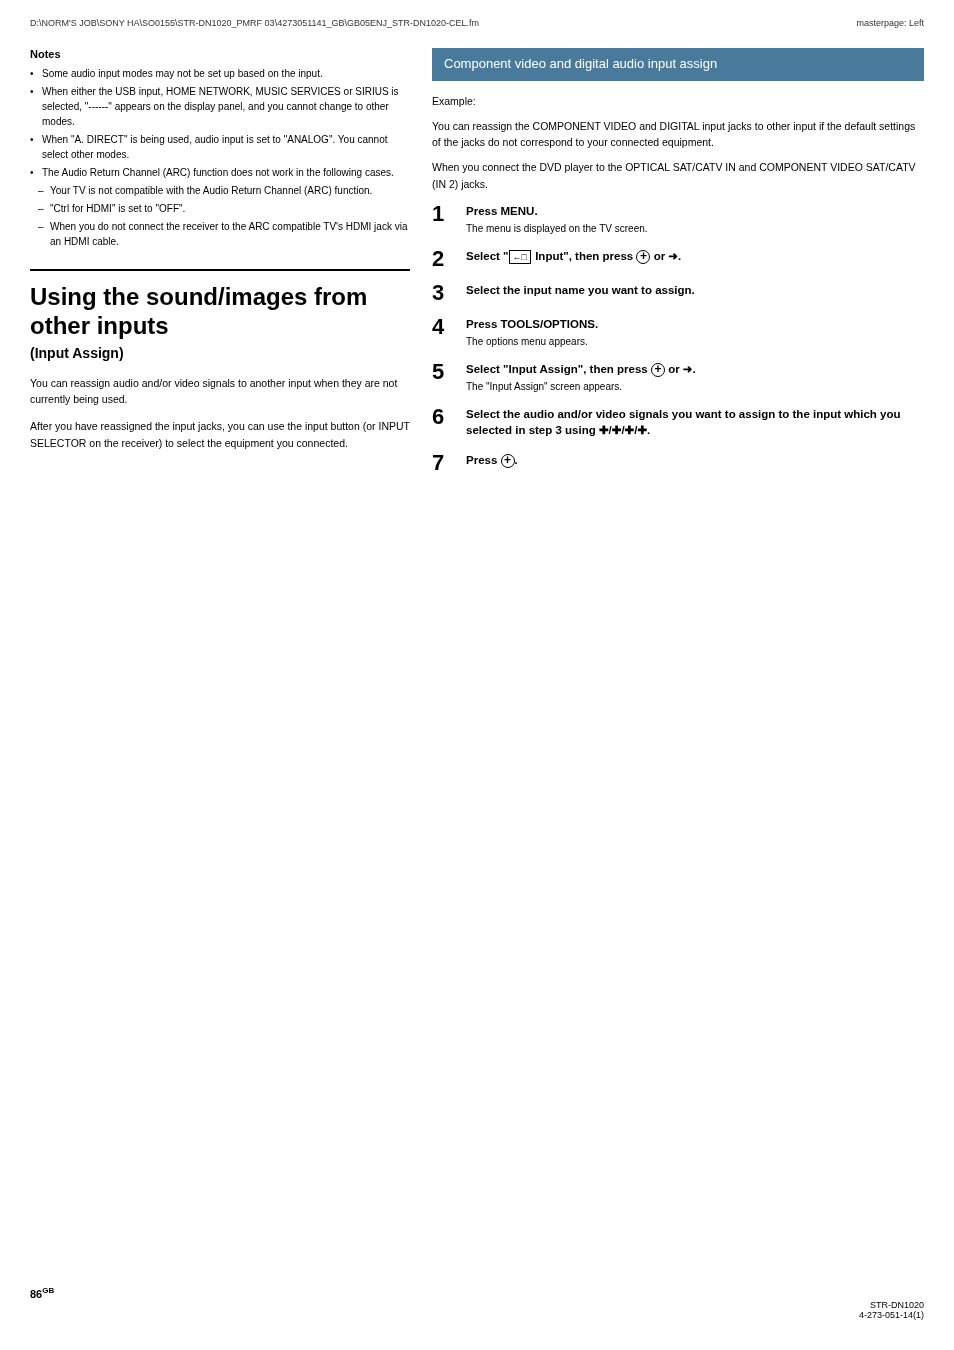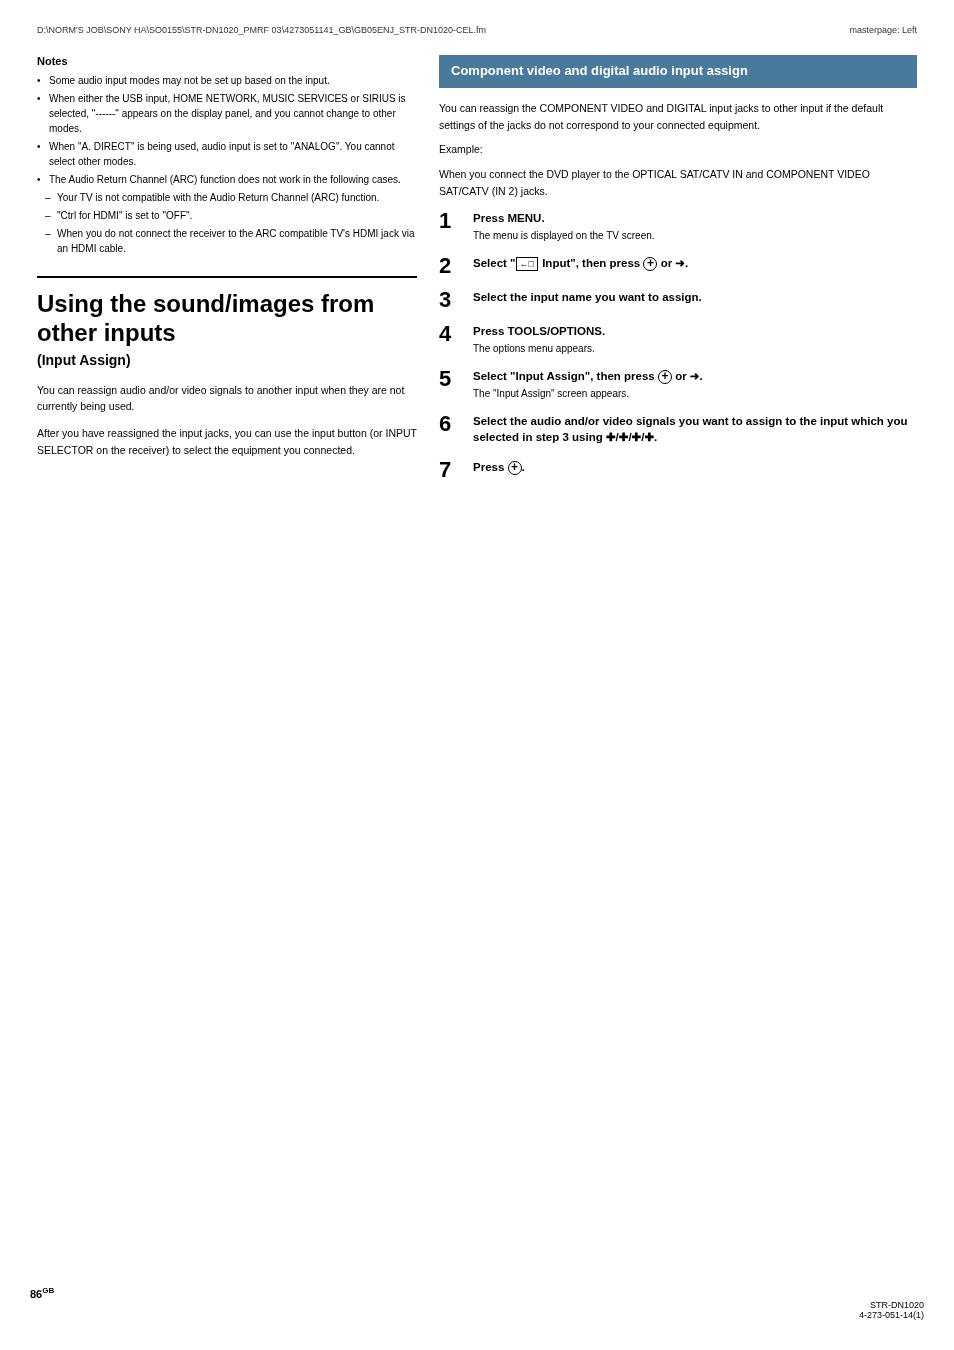--- a/index.html
+++ b/index.html
@@ -10,21 +10,21 @@
       background: #ffffff;
       font-family: Arial, Helvetica, sans-serif;
       font-size: 11px;
       color: #000000;
       position: relative;
     }
 
     .page-container {
       width: 954px;
       min-height: 1350px;
-      padding: 7px;
+      padding: 0;
       position: relative;
     }
 
     
     .header-meta {
       display: flex;
       justify-content: space-between;
       padding: 18px 30px 10px 30px;
       font-size: 9px;
       color: #333;
@@ -115,21 +115,21 @@
     
     .section-header-box {
       background: #4a7a9b;
       color: #ffffff;
       padding: 8px 12px;
       margin-bottom: 12px;
     }
 
     .section-header-box h2 {
       font-size: 13px;
-      font-weight: bold;
+      font-weight: normal;
       line-height: 1.3;
     }
 
     .right-body-text {
       font-size: 10.5px;
       line-height: 1.6;
       margin-bottom: 8px;
     }
 
     
@@ -284,22 +284,22 @@
       </div>
 
     </div>
 
     <div class="right-column">
 
       <div class="section-header-box">
         <h2>Component video and digital audio input assign</h2>
       </div>
 
+      <p class="right-body-text">Example:</p>
       <p class="right-body-text">You can reassign the COMPONENT VIDEO and DIGITAL input jacks to other input if the default settings of the jacks do not correspond to your connected equipment.</p>
-      <p class="right-body-text">Example:</p>
       <p class="right-body-text">When you connect the DVD player to the OPTICAL SAT/CATV IN and COMPONENT VIDEO SAT/CATV (IN 2) jacks.</p>
 
       <div class="steps-container">
 
         <div class="step">
           <div class="step-number">1</div>
           <div class="step-content">
             <div class="step-main-text">Press MENU.</div>
             <div class="step-sub-text">The menu is displayed on the TV screen.</div>
           </div>

